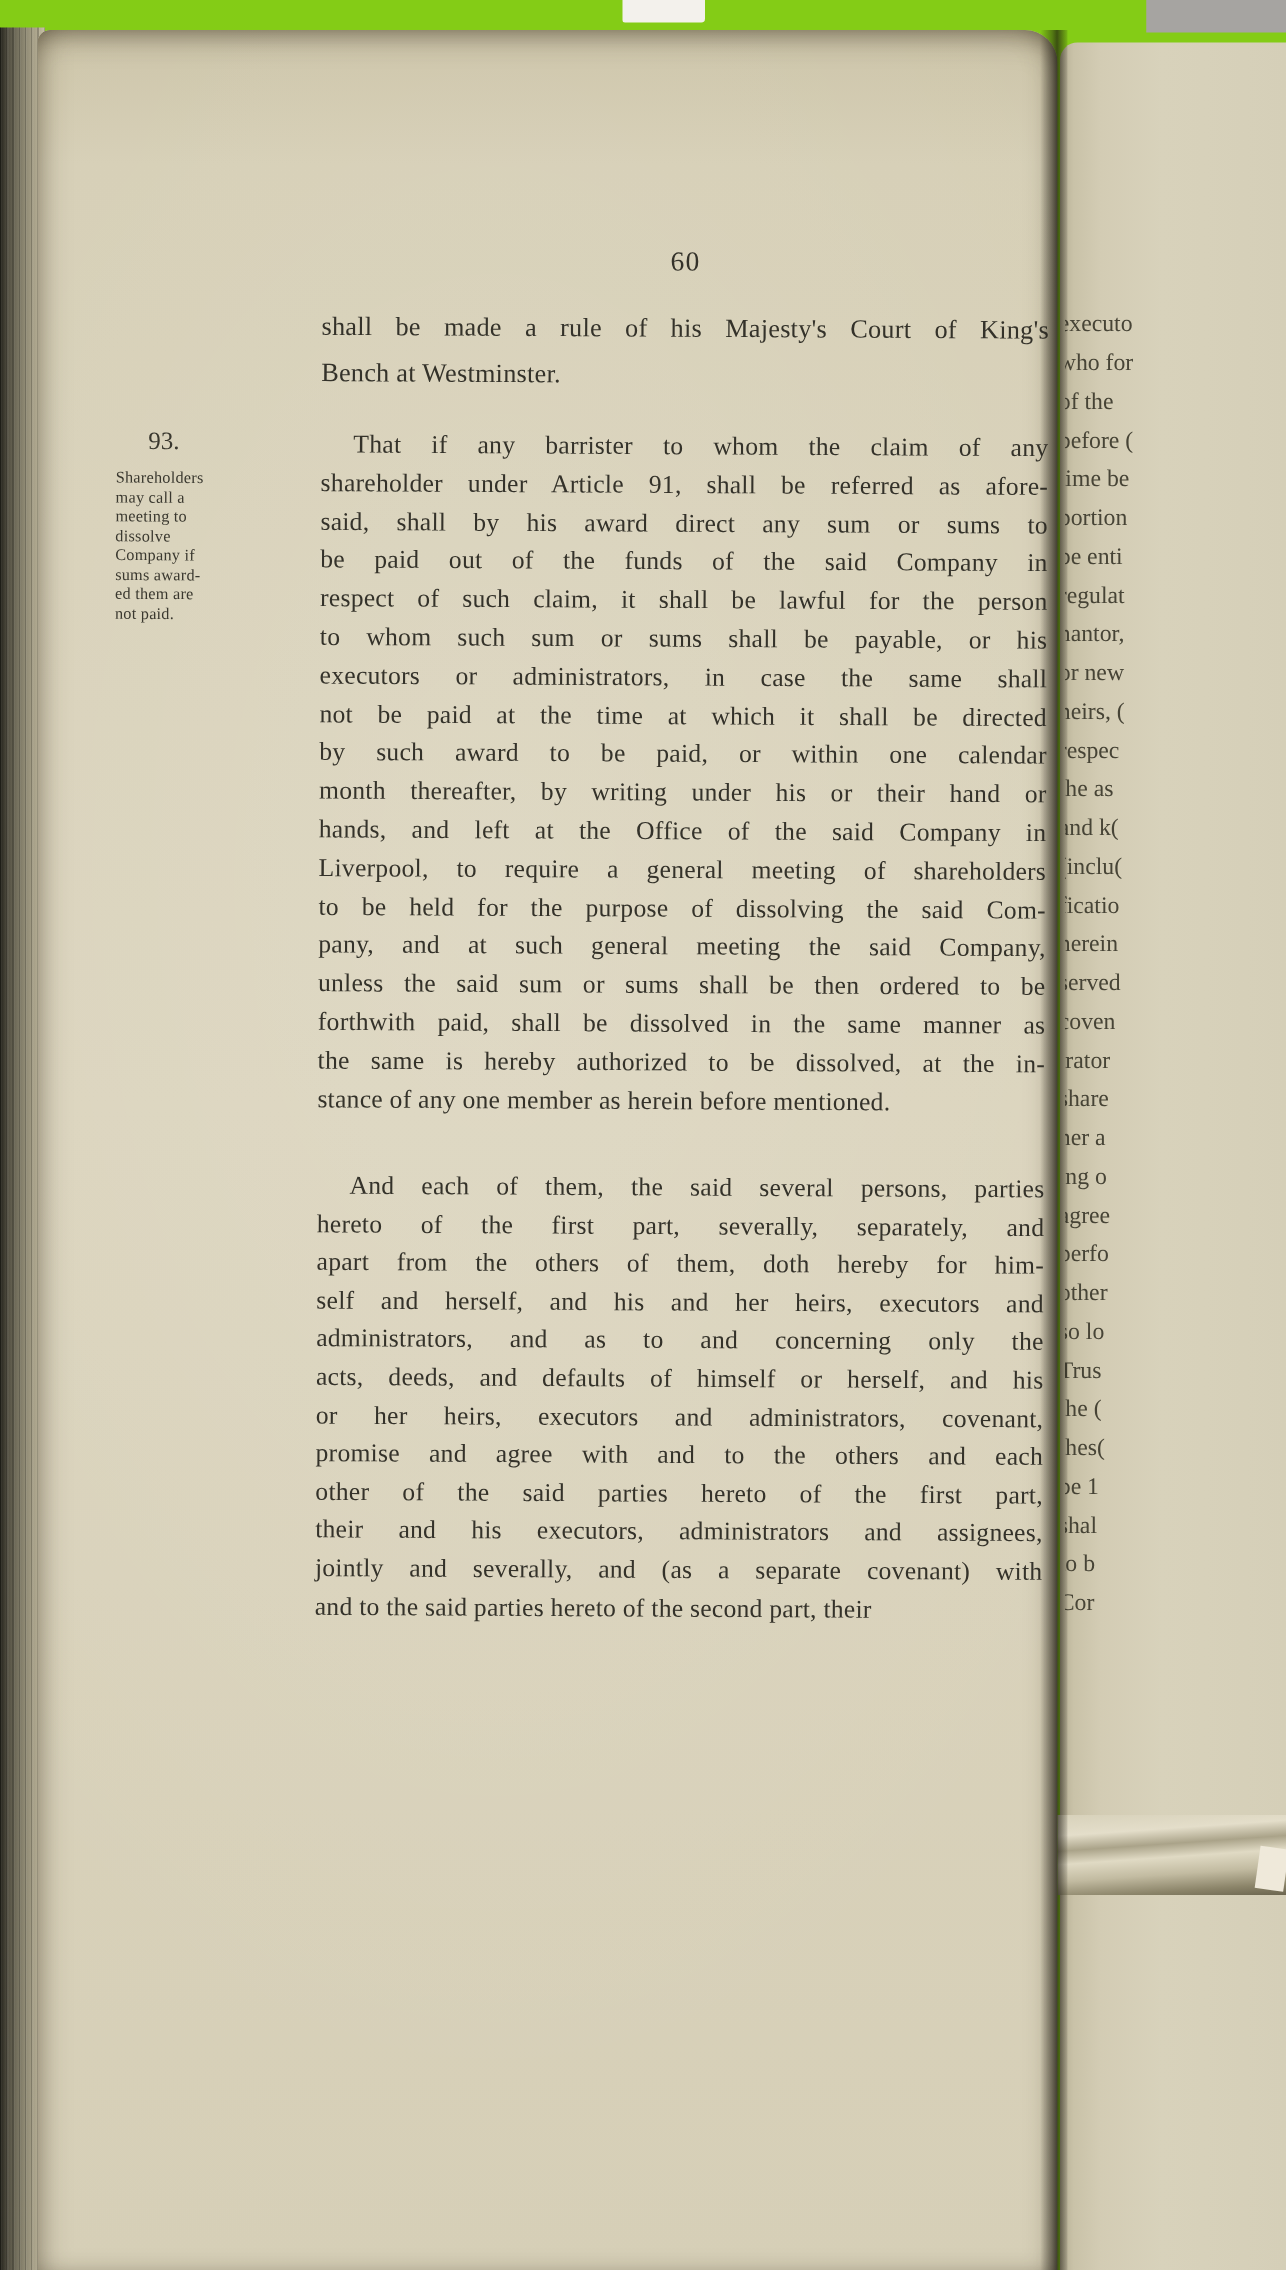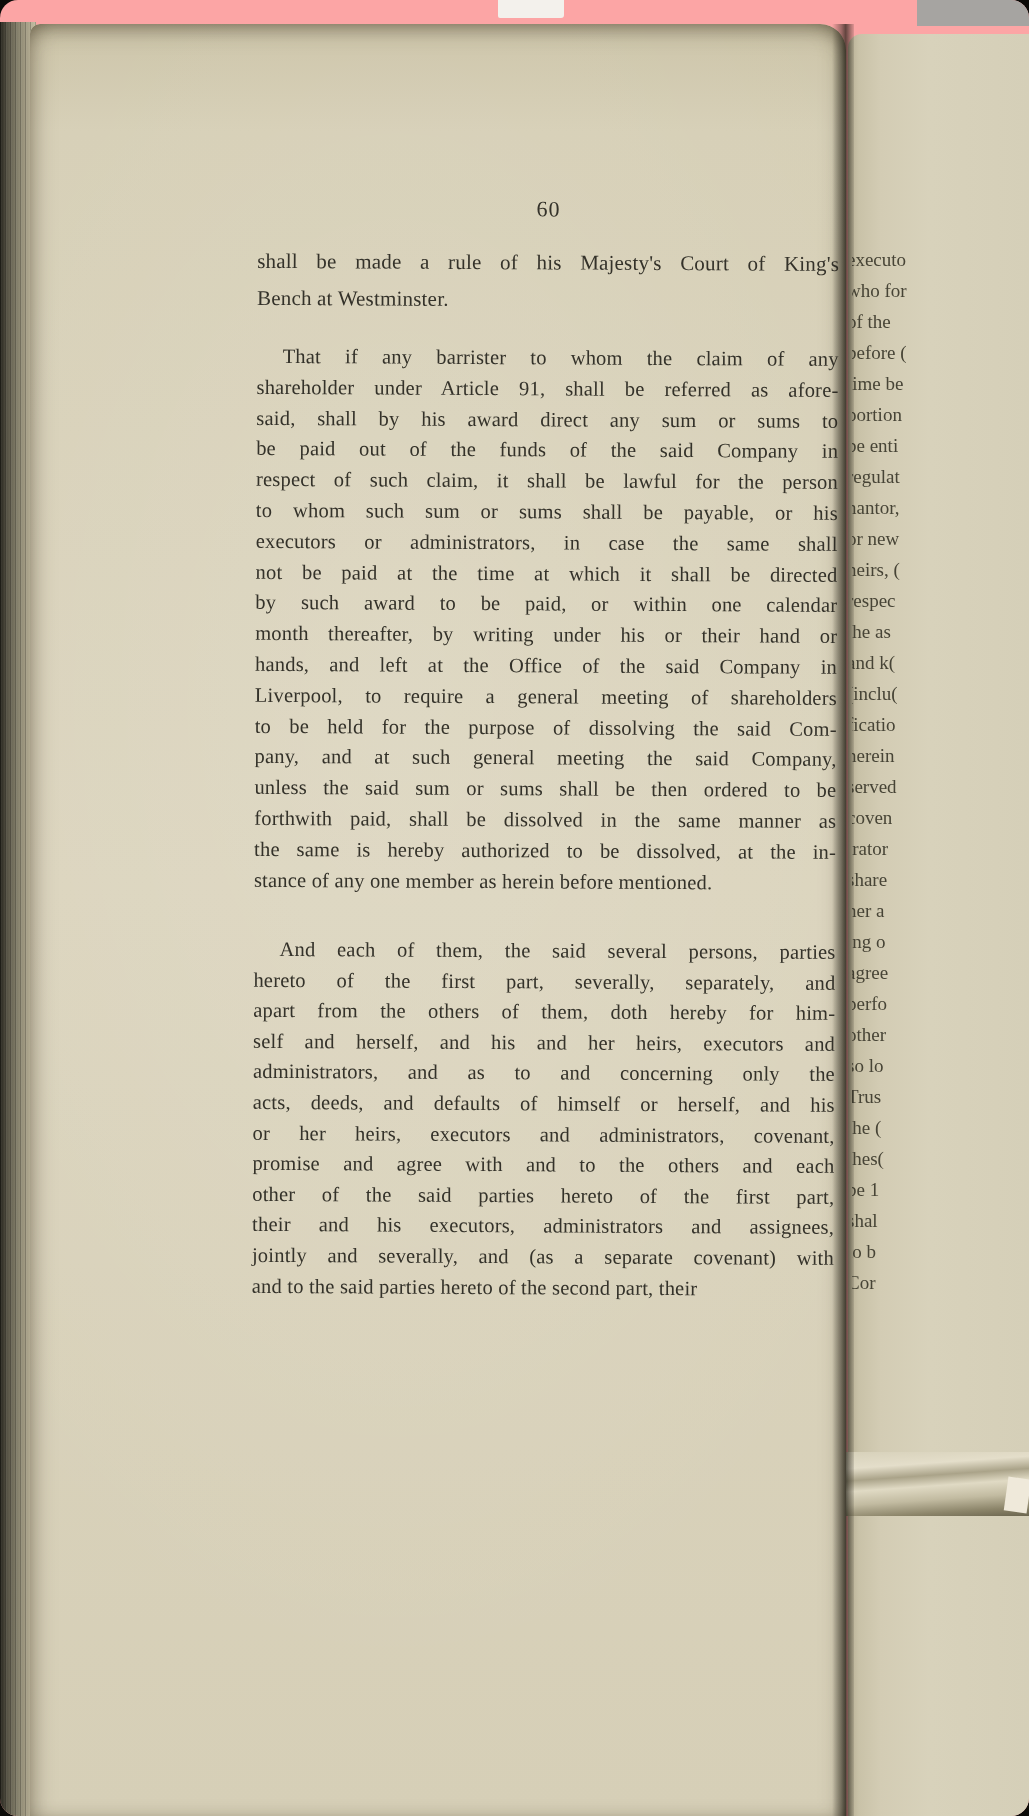--- a/index.html
+++ b/index.html
@@ -1,20 +1,19 @@
 <!DOCTYPE html>
 <html><head>
 <meta charset="utf-8">
 <style>
   html, body { margin:0; padding:0; background:#0c0b08; }
   .scene {
     position:relative; width:1029px; height:1816px; overflow:hidden;
-    background:#fca5a5;
+    background:#84cc16;
     font-family:"Liberation Serif","DejaVu Serif",serif;
-    border-radius:18px;
   }
 
   
   .scanner-notch { position:absolute; top:0; left:498px; width:66px; height:18px;
     background:#f3f1ec; border-radius:0 0 3px 2px; }
   .top-gray-patch { position:absolute; top:0; right:0; width:112px; height:26px; background:#a6a4a1; }
 
   
   .spine-stack { position:absolute; left:0; top:22px; width:36px; height:1794px;
     background:linear-gradient(90deg,#23221b 0%,#4e4b3e 15%,#706c5a 35%,#8e8973 55%,#a69f87 75%,#bdb69c 92%,#c9c2a8 100%); }
@@ -74,20 +73,33 @@
   <div class="scanner-notch"></div>
   <div class="top-gray-patch"></div>
 
   <div class="spine-stack"></div>
 
   <div class="page">
     <div class="page-content">
 
       <div class="page-number">60</div>
 
+      <div class="margin-block">
+        <div class="article-number">93.</div>
+        <div class="margin-note">
+            <div class="note-line">Shareholders</div>
+            <div class="note-line">may call a</div>
+            <div class="note-line">meeting to</div>
+            <div class="note-line">dissolve</div>
+            <div class="note-line">Company if</div>
+            <div class="note-line">sums award-</div>
+            <div class="note-line">ed them are</div>
+            <div class="note-line">not paid.</div>
+          </div>
+      </div>
 
       <div class="para p0">
           <div class="line">shall be made a rule of his Majesty's Court of King's</div>
           <div class="line">Bench at Westminster.</div>
         </div>
 
       <div class="para p1 indent">
           <div class="line">That if any barrister to whom the claim of any</div>
           <div class="line">shareholder under Article 91, shall be referred as afore-</div>
           <div class="line">said, shall by his award direct any sum or sums to</div>

